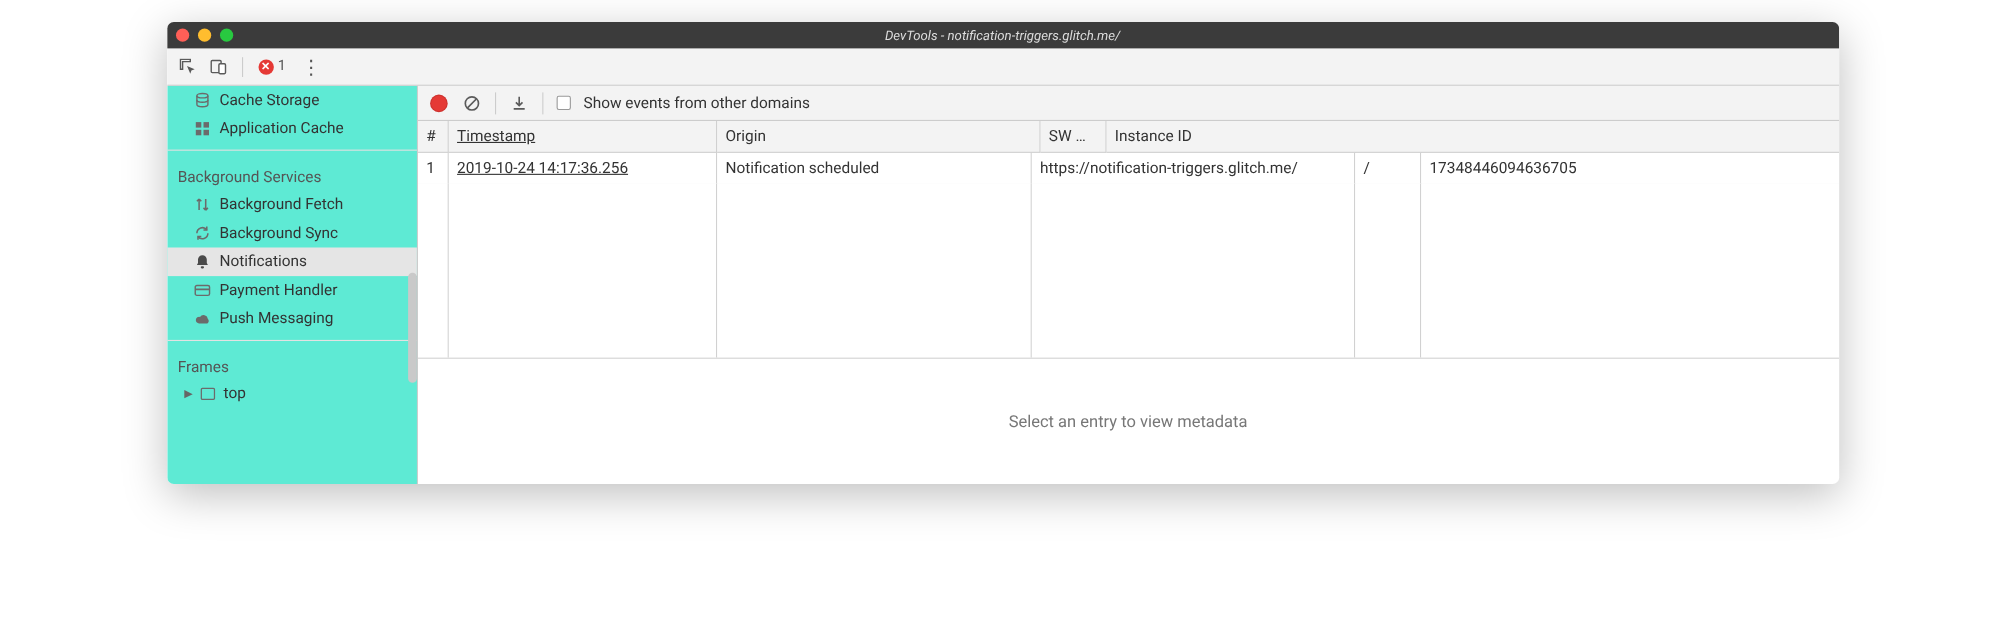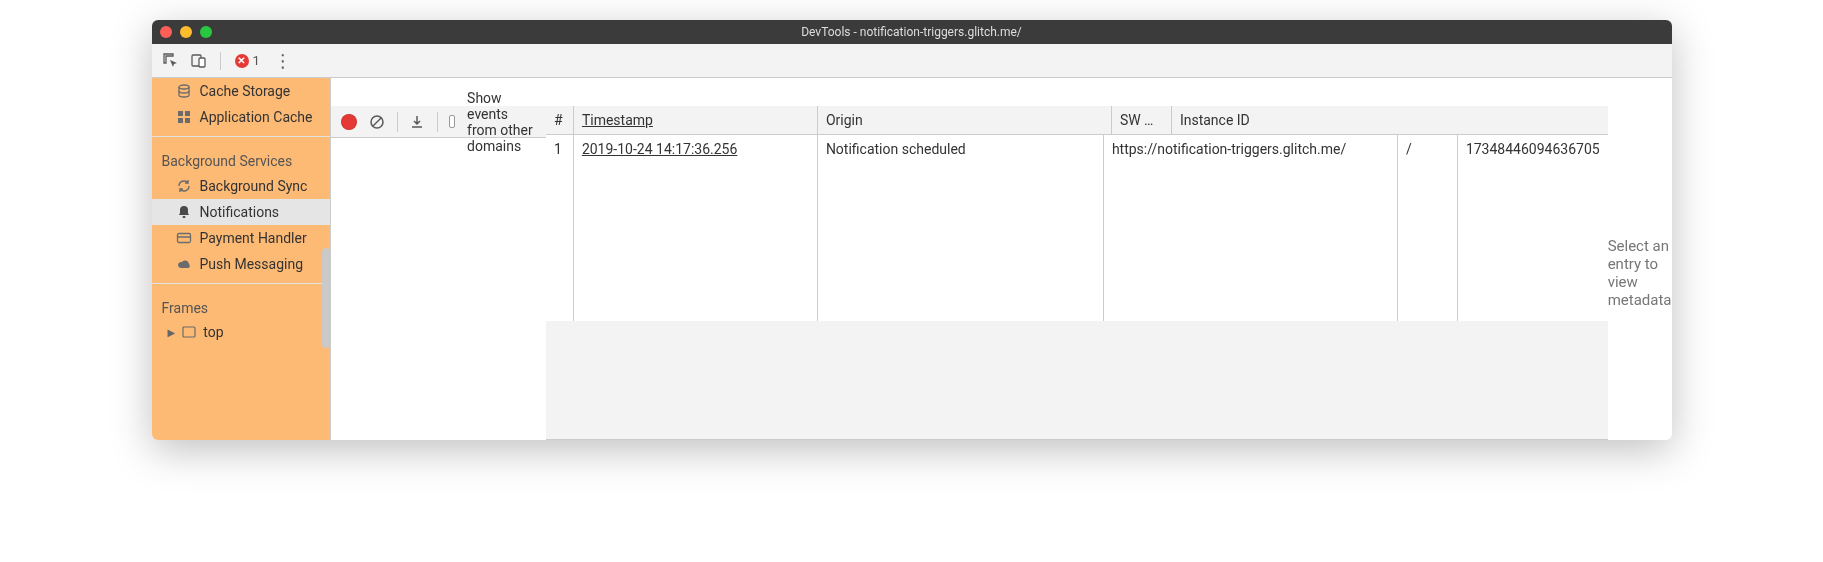--- a/index.html
+++ b/index.html
@@ -18,20 +18,21 @@
       flex-direction: column;
     }
     
     .titlebar {
       background: #3b3b3b;
       height: 24px;
       display: flex;
       align-items: center;
       padding: 0 8px;
       position: relative;
+      font-style: italic;
     }
     .traffic {
       display: flex;
       gap: 8px;
     }
     .tl-dot { width: 12px; height: 12px; border-radius: 50%; }
     .tl-close { background: #ff5f57; }
     .tl-min { background: #ffbd2e; }
     .tl-max { background: #28c940; }
     .titlebar-title {
@@ -118,21 +119,21 @@
     
     .main {
       flex: 1;
       display: flex;
       overflow: hidden;
     }
     
     .sidebar {
       width: 228px;
       border-right: 1px solid #ccc;
-      background: #fdba74;
+      background: #5eead4;
       display: flex;
       flex-direction: column;
       position: relative;
     }
     .side-item {
       display: flex;
       align-items: center;
       gap: 8px;
       padding: 5px 10px 5px 24px;
       font-size: 14px;
@@ -178,21 +179,21 @@
       top: 170px;
       width: 8px;
       height: 100px;
       background: #c9c9c9;
       border-radius: 4px;
     }
     
     .content {
       flex: 1;
       display: flex;
-      margin-top: 28px;
+      flex-direction: column;
     }
     .toolbar {
       height: 32px;
       border-bottom: 1px solid #ccc;
       display: flex;
       align-items: center;
       padding: 0 10px;
       gap: 12px;
       background: #f3f3f3;
     }
@@ -326,20 +327,28 @@
               <rect x="2" y="9" width="5" height="5" fill="#6b6b6b"></rect>
               <rect x="9" y="9" width="5" height="5" fill="#6b6b6b"></rect>
             </svg>
           </span>
           <span>Application Cache</span>
         </div>
       </div>
     <div class="side-divider"></div>
     <div class="side-header">Background Services</div>
     <div id="bg-items">
+        <div class="side-item">
+          <span class="side-icon">
+            <svg width="16" height="16" viewBox="0 0 16 16">
+              <path d="M5 3v10M5 3l-2 2M5 3l2 2M11 13V3M11 13l-2-2M11 13l2-2" fill="none" stroke="#6b6b6b" stroke-width="1.4"></path>
+            </svg>
+          </span>
+          <span>Background Fetch</span>
+        </div>
         <div class="side-item">
           <span class="side-icon">
             <svg width="16" height="16" viewBox="0 0 16 16">
               <path d="M3 8a5 5 0 0 1 9-3M13 8a5 5 0 0 1-9 3" fill="none" stroke="#6b6b6b" stroke-width="1.4"></path>
               <path d="M12 2v3h-3M4 14v-3h3" fill="none" stroke="#6b6b6b" stroke-width="1.4"></path>
             </svg>
           </span>
           <span>Background Sync</span>
         </div>
         <div class="side-item selected">

